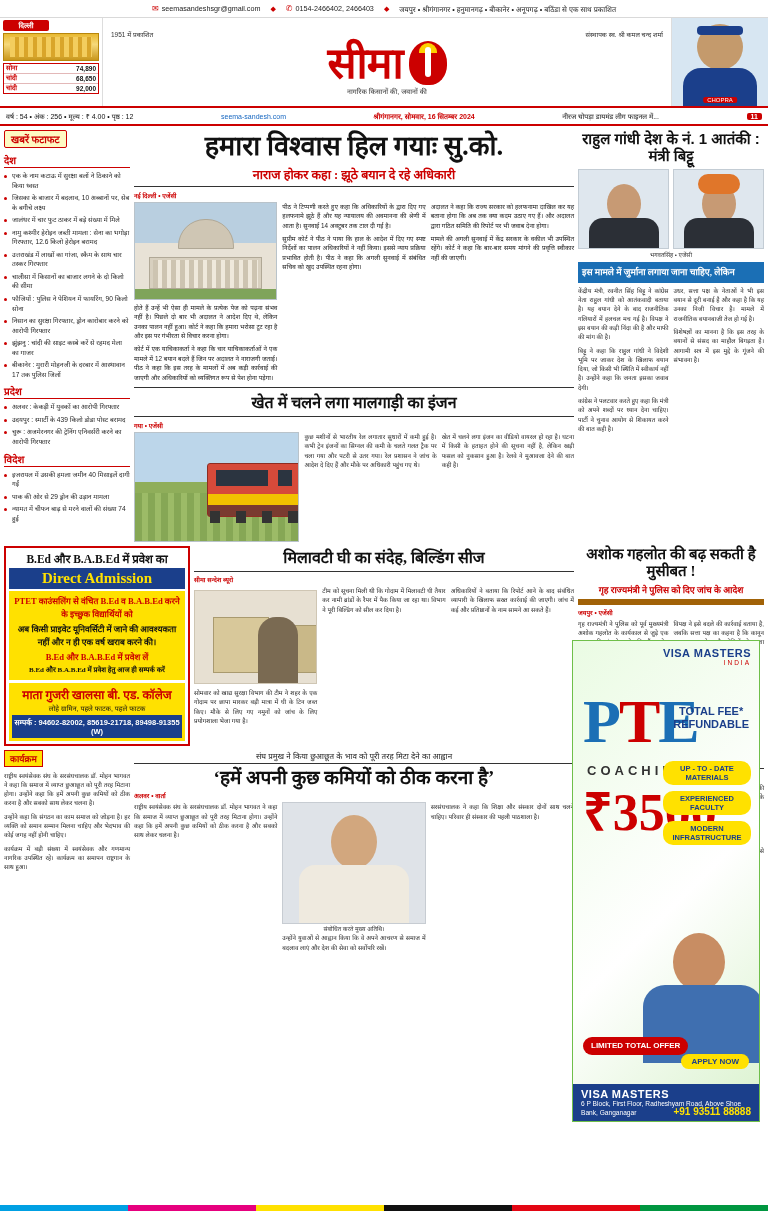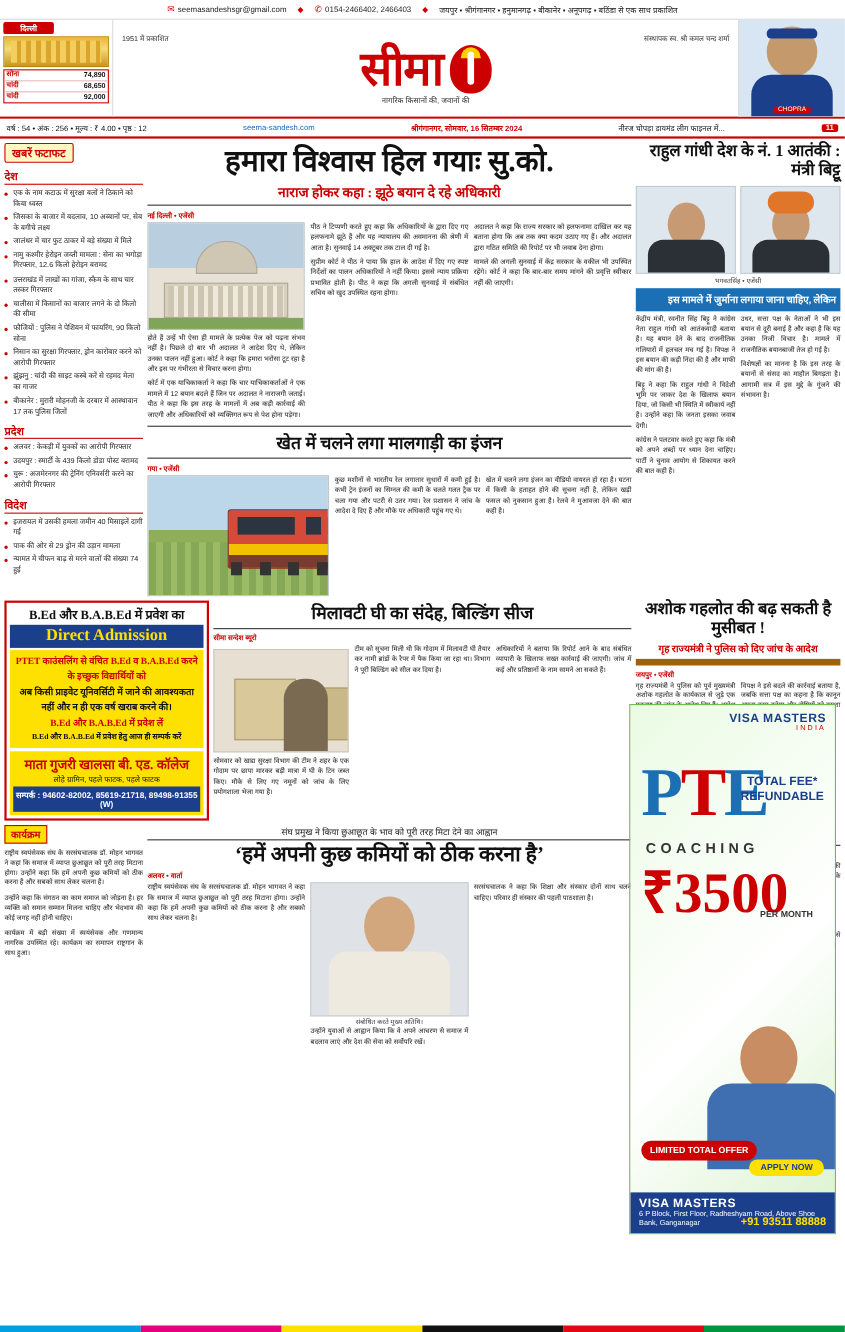--- a/index.html
+++ b/index.html
@@ -73,28 +73,28 @@
   
   .strip-head{font-family:"Liberation Serif",serif;font-weight:bold;font-size:16px;text-align:center;border-top:1px solid #333;border-bottom:1px solid #333;padding:3px 0;margin:5px 0 4px;}
   .train{height:108px;background:linear-gradient(180deg,#bcd6ea 0 45%,#8fae5a 45% 100%);position:relative;overflow:hidden;}
   .train .loco{position:absolute;left:44%;top:30px;width:200px;height:52px;background:linear-gradient(180deg,#d64a3a 0 58%,#f2c200 58% 78%,#7a3b30 78% 100%);border:1px solid #8e2d22;border-radius:3px;}
   .train .loco:before{content:"";position:absolute;left:8px;top:6px;width:52px;height:16px;background:#2b3440;}
   .train .loco:after{content:"";position:absolute;left:70px;top:6px;right:10px;height:16px;background:repeating-linear-gradient(90deg,#2b3440 0 14px,#d64a3a 14px 20px);}
   .train .wheels{position:absolute;left:46%;top:78px;width:190px;height:12px;background:repeating-linear-gradient(90deg,#333 0 10px,transparent 10px 26px);}
   .train .field{position:absolute;left:0;right:0;bottom:0;height:48px;background:repeating-linear-gradient(90deg,#86a755 0 7px,#9cbb67 7px 13px);}
 
   
-  .rt-head{font-family:Liberation Serif, serif;font-weight:bold;font-size:15px;line-height:1.15;text-align:right;}
+  .rt-head{font-family:Liberation Sans, sans-serif;font-weight:bold;font-size:15px;line-height:1.15;text-align:center;}
   .rt-photos{display:flex;gap:4px;margin:4px 0 2px;}
   .portrait{flex:1;height:78px;background:#dfe7ee;border:1px solid #c3ccd4;position:relative;overflow:hidden;}
   .portrait .head{position:absolute;left:50%;top:14px;transform:translateX(-50%);width:34px;height:40px;border-radius:17px/20px;background:#c79a74;}
   .portrait .body{position:absolute;left:50%;bottom:0;transform:translateX(-50%);width:70px;height:30px;background:#2b2f36;border-radius:14px 14px 0 0;}
   .portrait.turban .head:before{content:"";position:absolute;left:-4px;top:-10px;width:42px;height:20px;border-radius:12px;background:#e0762a;}
   .cap{font-size:6px;text-align:center;color:#333;margin-top:1px;}
-  .blue-note{background:#1b6fb5;color:#fff;font-size:9px;font-weight:bold;text-align:right;padding:5px 4px;line-height:1.25;margin:3px 0;font-family:"Liberation Serif",serif;}
+  .blue-note{background:#1b6fb5;color:#fff;font-size:9px;font-weight:bold;text-align:left;padding:5px 4px;line-height:1.25;margin:3px 0;font-family:"Liberation Serif",serif;}
 
   
   .adrow{display:flex;gap:4px;padding:0 4px 4px;box-sizing:border-box;}
   .ad-bed{width:186px;border:2px solid #c00;box-sizing:border-box;padding:3px;}
   .bed-t1{font-family:"Liberation Serif",serif;font-weight:bold;font-size:11.5px;text-align:center;}
   .bed-t2{background:#1b3f8b;color:#ffe100;font-weight:bold;font-size:15px;text-align:center;padding:2px 0;margin:2px 0;font-family:"Liberation Serif",serif;}
   .bed-yellow{background:#ffe100;padding:4px;font-size:8.6px;line-height:1.45;text-align:center;color:#111;font-weight:bold;font-family:"Liberation Serif",serif;}
   .bed-yellow .red{color:#c00;}
   .bed-foot{background:#ffe100;margin-top:3px;text-align:center;padding:3px;}
   .bed-college{color:#c00;font-weight:bold;font-size:12px;font-family:"Liberation Serif",serif;}
@@ -413,20 +413,25 @@
       <div class="vm-sub">INDIA</div>
     </div>
     <div class="pte-word">P<span class="t">T</span>E</div>
     <div class="pte-coach">COACHING</div>
     <div class="pte-fee">
       <div>TOTAL FEE*</div>
       <div>REFUNDABLE</div>
     </div>
     <div class="pte-price">₹3500</div>
     <div class="pte-per">PER MONTH</div>
+    <div class="pte-list">
+      <div>UP - TO - DATE MATERIALS</div>
+      <div>EXPERIENCED FACULTY</div>
+      <div>MODERN INFRASTRUCTURE</div>
+    </div>
     <div class="pte-student">
       <div class="hd"></div>
       <div class="bd"></div>
     </div>
     <div class="pte-limited">LIMITED TOTAL OFFER</div>
     <div class="pte-apply">APPLY NOW</div>
     <div class="pte-bottom">
       <div class="pte-b1">VISA MASTERS</div>
       <div class="pte-b2">6 P Block, First Floor, Radheshyam Road, Above Shoe Bank, Ganganagar</div>
       <div class="pte-b3">+91 93511 88888</div>

